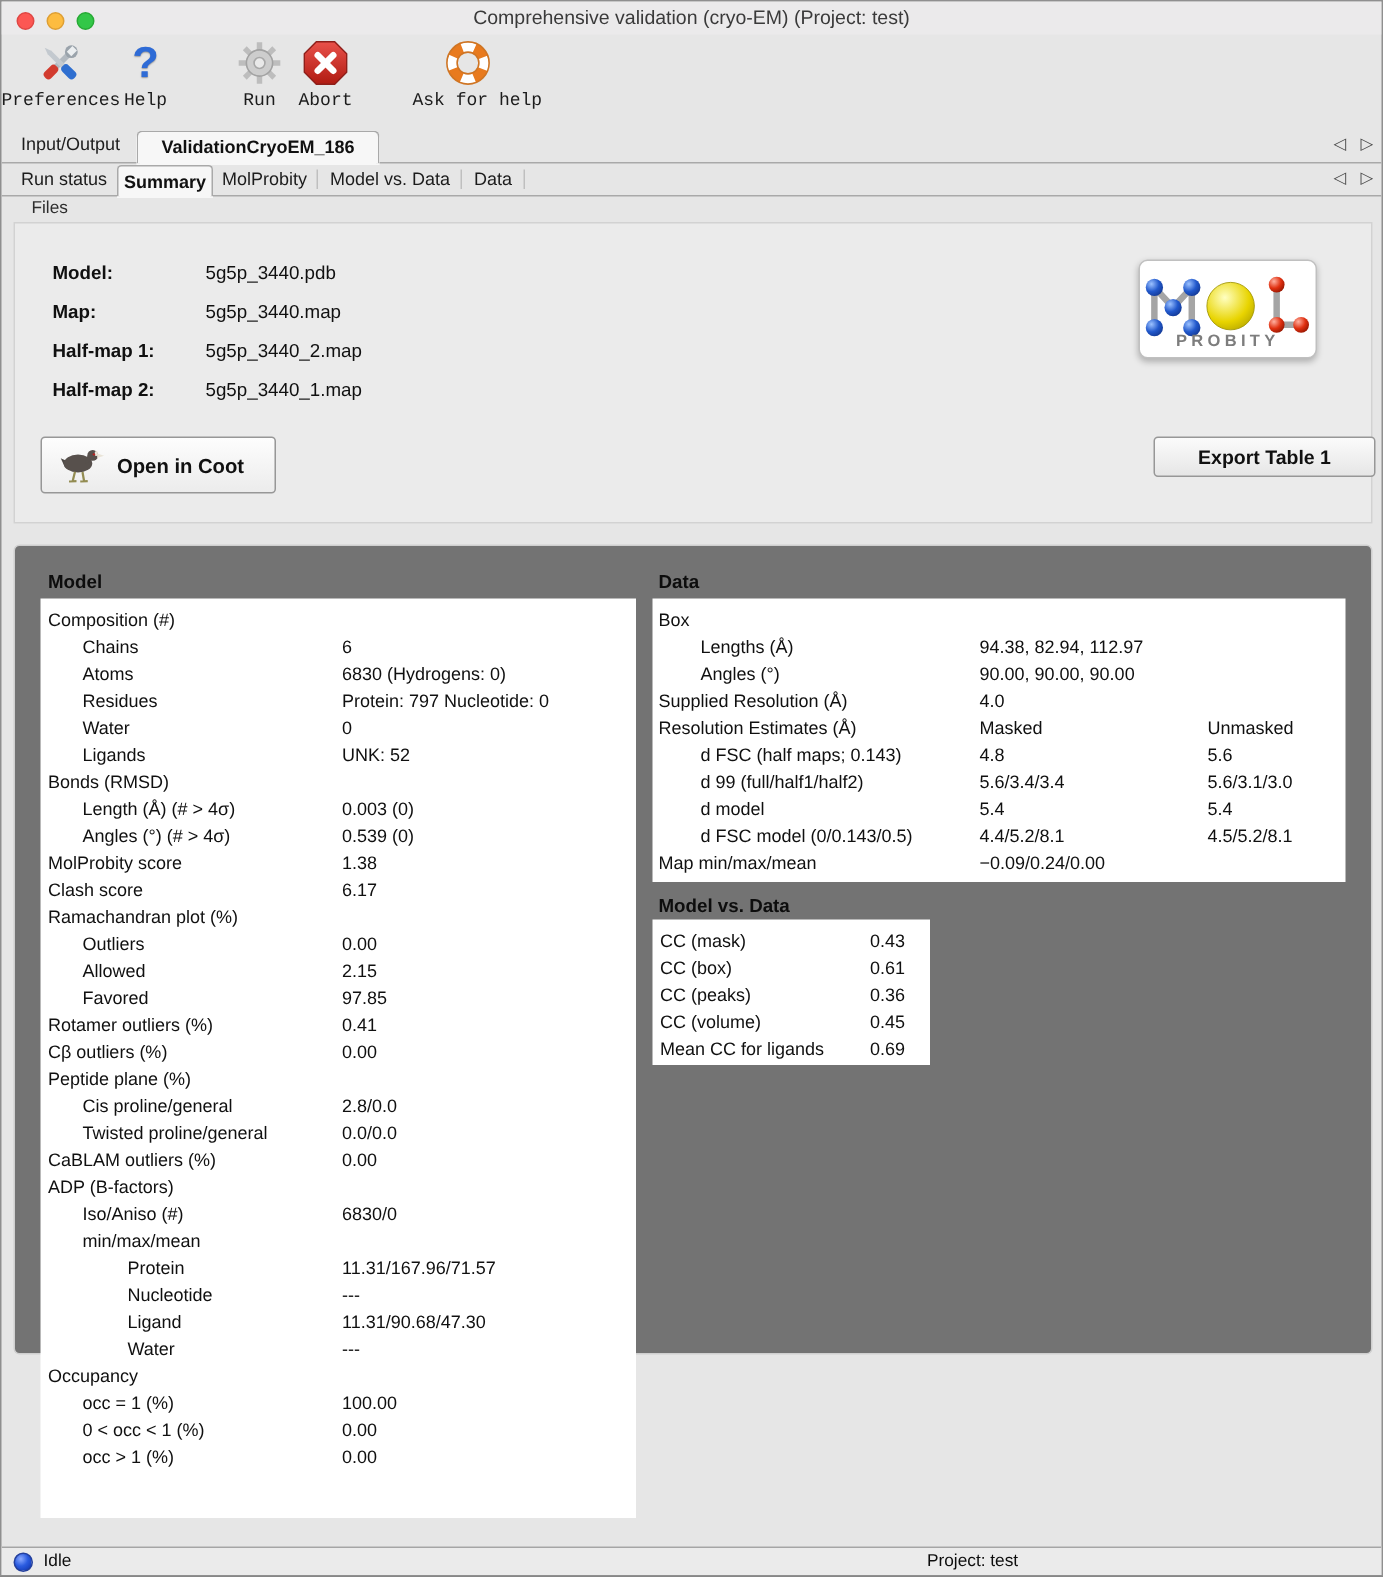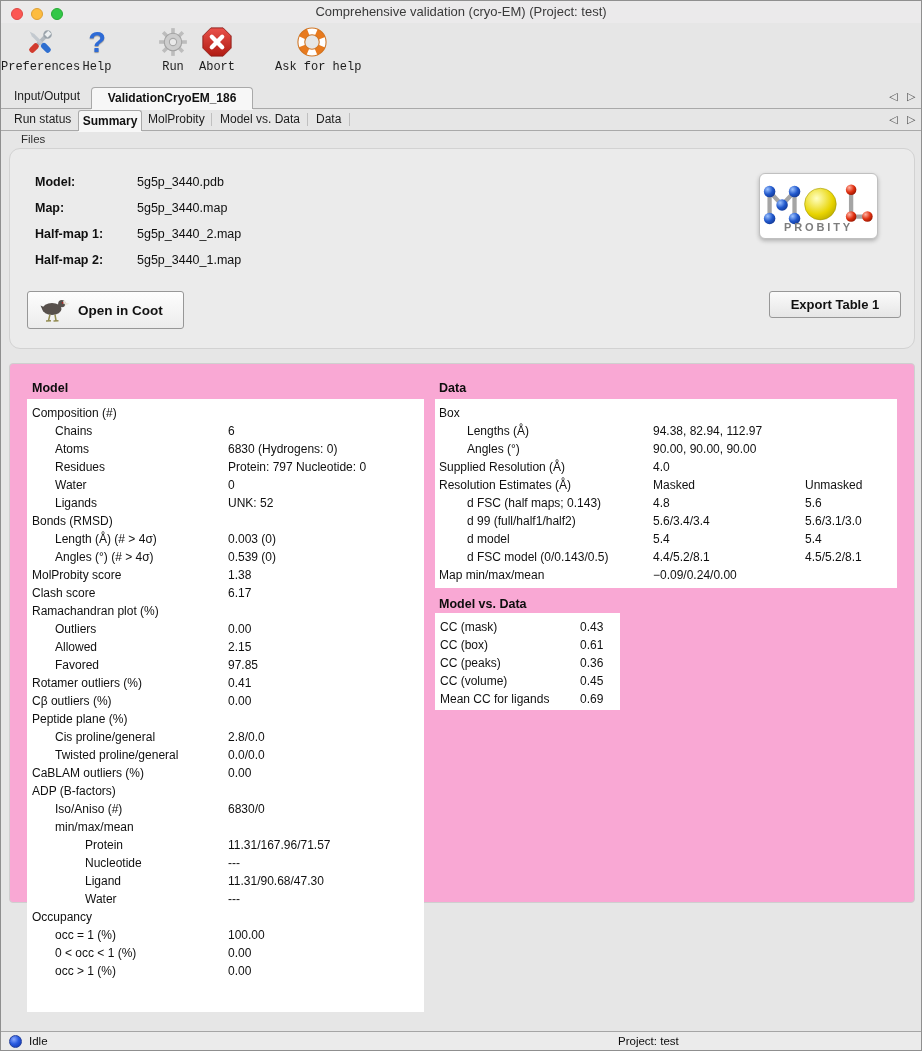--- a/index.html
+++ b/index.html
@@ -37,44 +37,44 @@
   }
   .tabrow1 .tab-active { left:90px; top:2px; width:162px; height:22px; line-height:21px; border-radius:4px 4px 0 0; }
   .tabrow2 .tab-active { left:77px; top:1px; width:64px; height:21px; line-height:20px; border-radius:3px 3px 0 0; }
   .tabsep { position:absolute; top:4px; width:1px; height:13px; background:#bfbfbf; }
   .tab-arrow { position:absolute; top:0; font-size:11px; color:#4a4a4a; }
   .tabrow1 .tab-arrow { line-height:23px; }
   .tabrow2 .tab-arrow { line-height:21px; }
   
   .files-label { position:absolute; left:20px; top:132px; font-size:11.5px; color:#2e2e2e; }
   .files-box { position:absolute; left:8px; top:147px; width:906px; height:201px;
-    background:#ebebeb; border:1px solid #d2d2d2; border-radius:11px; }
+    background:#ebebeb; border:1px solid #d2d2d2; border-radius:0; }
   .files-rows { position:absolute; left:0; top:20px; width:100%; }
   
   .trow { position:relative; height:18px; }
   .trow span { position:absolute; top:0; line-height:18px; white-space:nowrap; font-size:12px; color:#101010; }
   .files-rows .trow { height:26px; }
   .files-rows .trow span { line-height:26px; font-size:12.5px; }
   .files-rows .lbl { left:25px; font-weight:bold; }
   .files-rows .val { left:127px; }
   
   .btn { position:absolute; background:linear-gradient(#fdfdfd,#ececec);
     border:1px solid #979797; border-radius:3px; font-weight:bold; color:#111;
     display:flex; align-items:center; justify-content:center; cursor:default; }
   .coot-btn { left:26px; top:290px; width:157px; height:38px; font-size:13.5px; justify-content:flex-start; }
   .coot-btn .bird { margin:0 7px 0 9px; }
-  .export-btn { left:768px; top:290px; width:132px; height:27px; font-size:13px;
+  .export-btn { left:768px; top:290px; width:148px; height:27px; font-size:13px;
     background:linear-gradient(#fbfbfb,#e6e6e6); }
   
   .mp-logo { position:absolute; left:758px; top:172px; width:119px; height:66px;
     background:#fff; border:1px solid #c0c0c0; border-radius:6px;
     box-shadow:0 2px 4px rgba(0,0,0,.25); display:flex; align-items:center; justify-content:center; }
   
   .main-panel { position:absolute; left:8px; top:362px; width:906px; height:540px;
-    background:#f9a8d4; border:1px solid #cfcfcf; border-radius:4px; }
+    background:#737373; border:1px solid #cfcfcf; border-radius:4px; }
   .sect-title { position:absolute; font-size:12.5px; font-weight:bold; color:#0d0d0d; white-space:nowrap; }
   .st-model { left:22px; top:17px; }
   .st-data  { left:429px; top:17px; }
   .st-mvd   { left:429px; top:233px; }
   .white-box { position:absolute; background:#fff; padding-top:5px; }
   .model-box { left:17px;  top:35px;  width:397px; height:613px; }
   .data-box  { left:425px; top:35px;  width:462px; height:189px; }
   .mvd-box   { left:425px; top:249px; width:185px; height:97px; }
   .model-box .lbl.ind0 { left:5px; }  .model-box .lbl.ind1 { left:28px; } .model-box .lbl.ind2 { left:58px; }
   .model-box .val { left:201px; }

